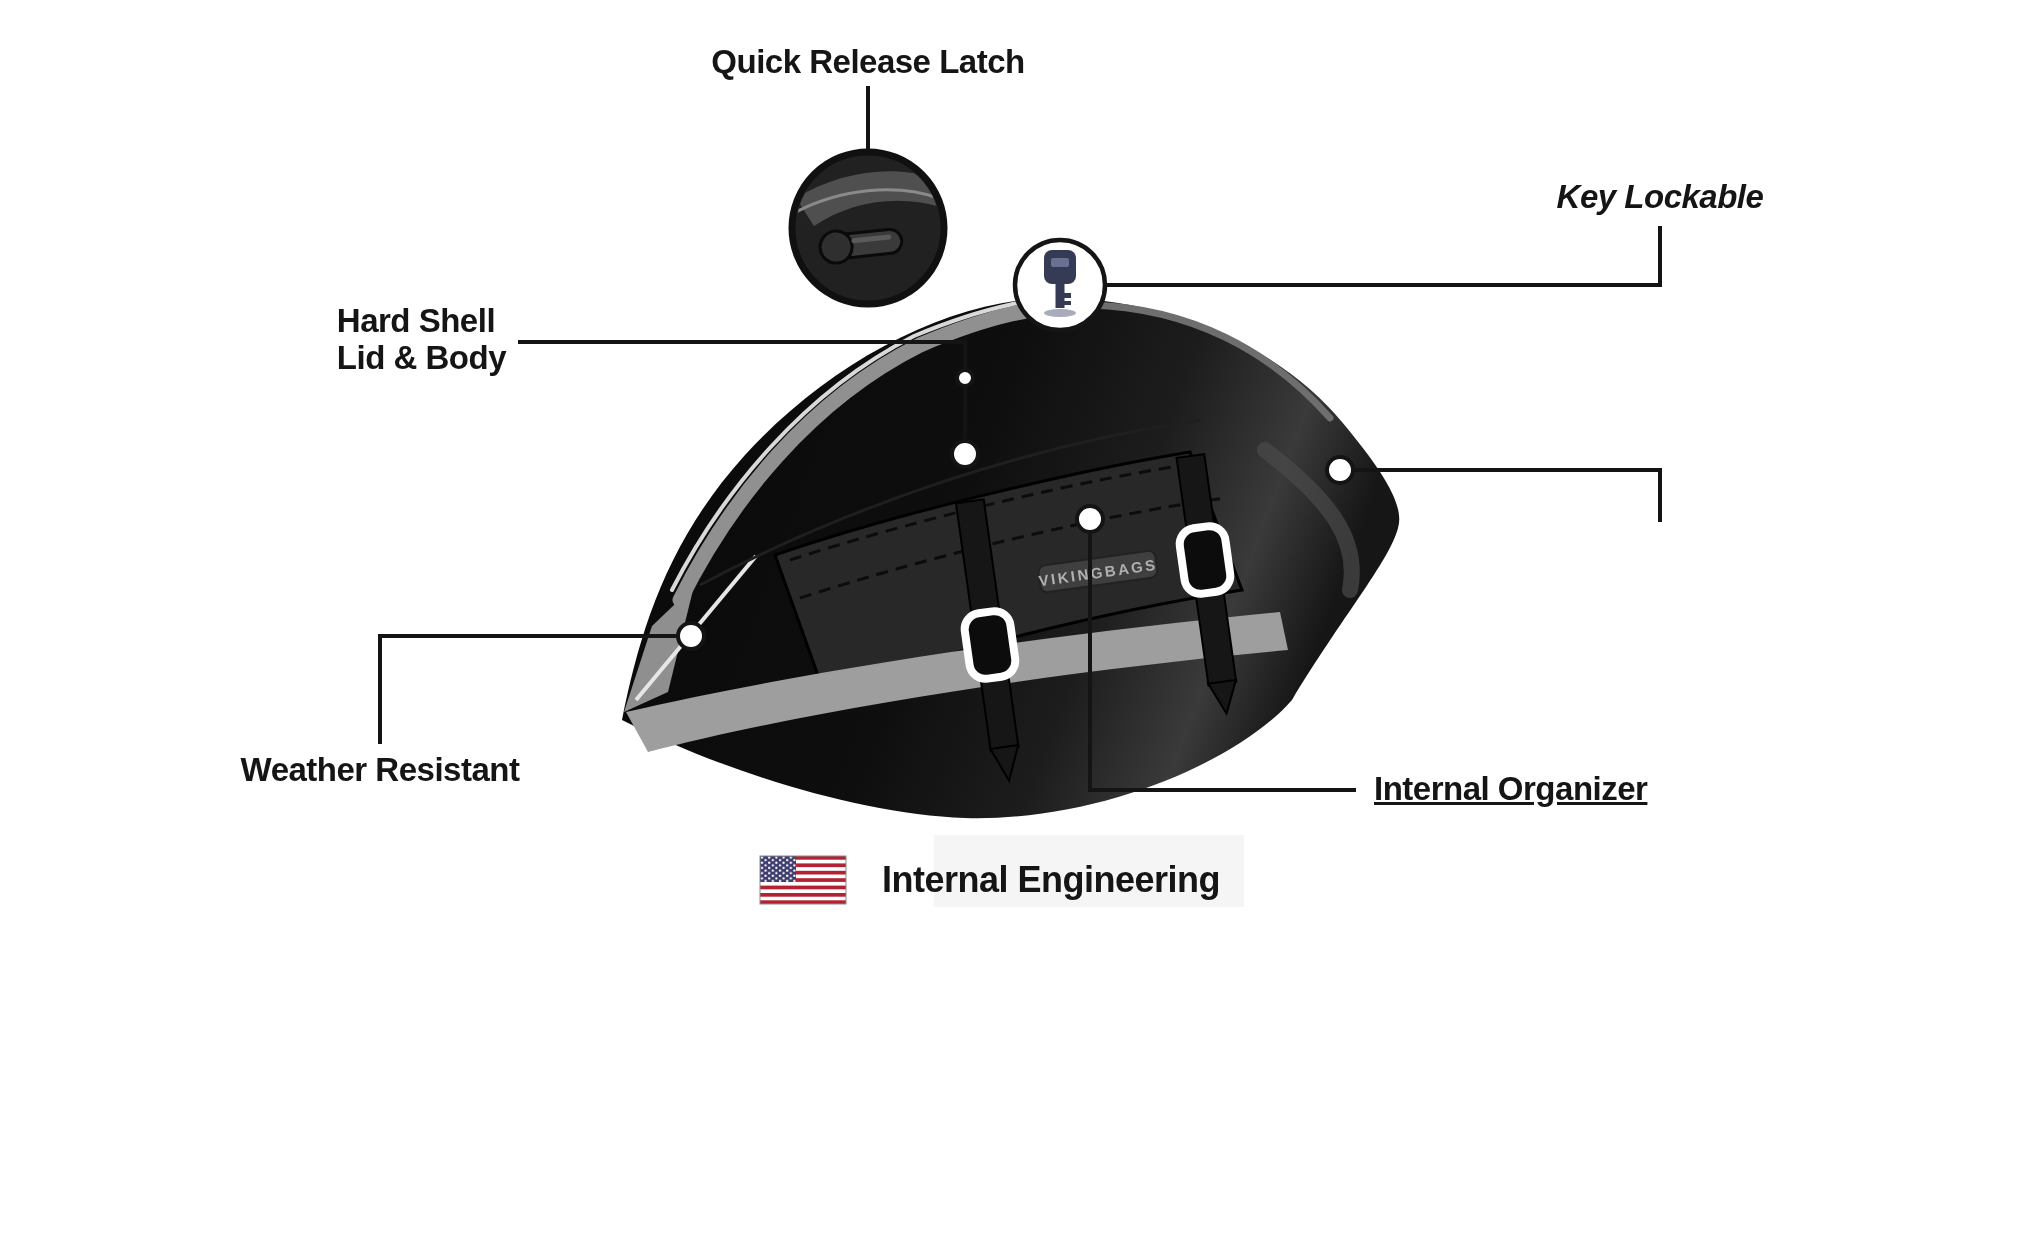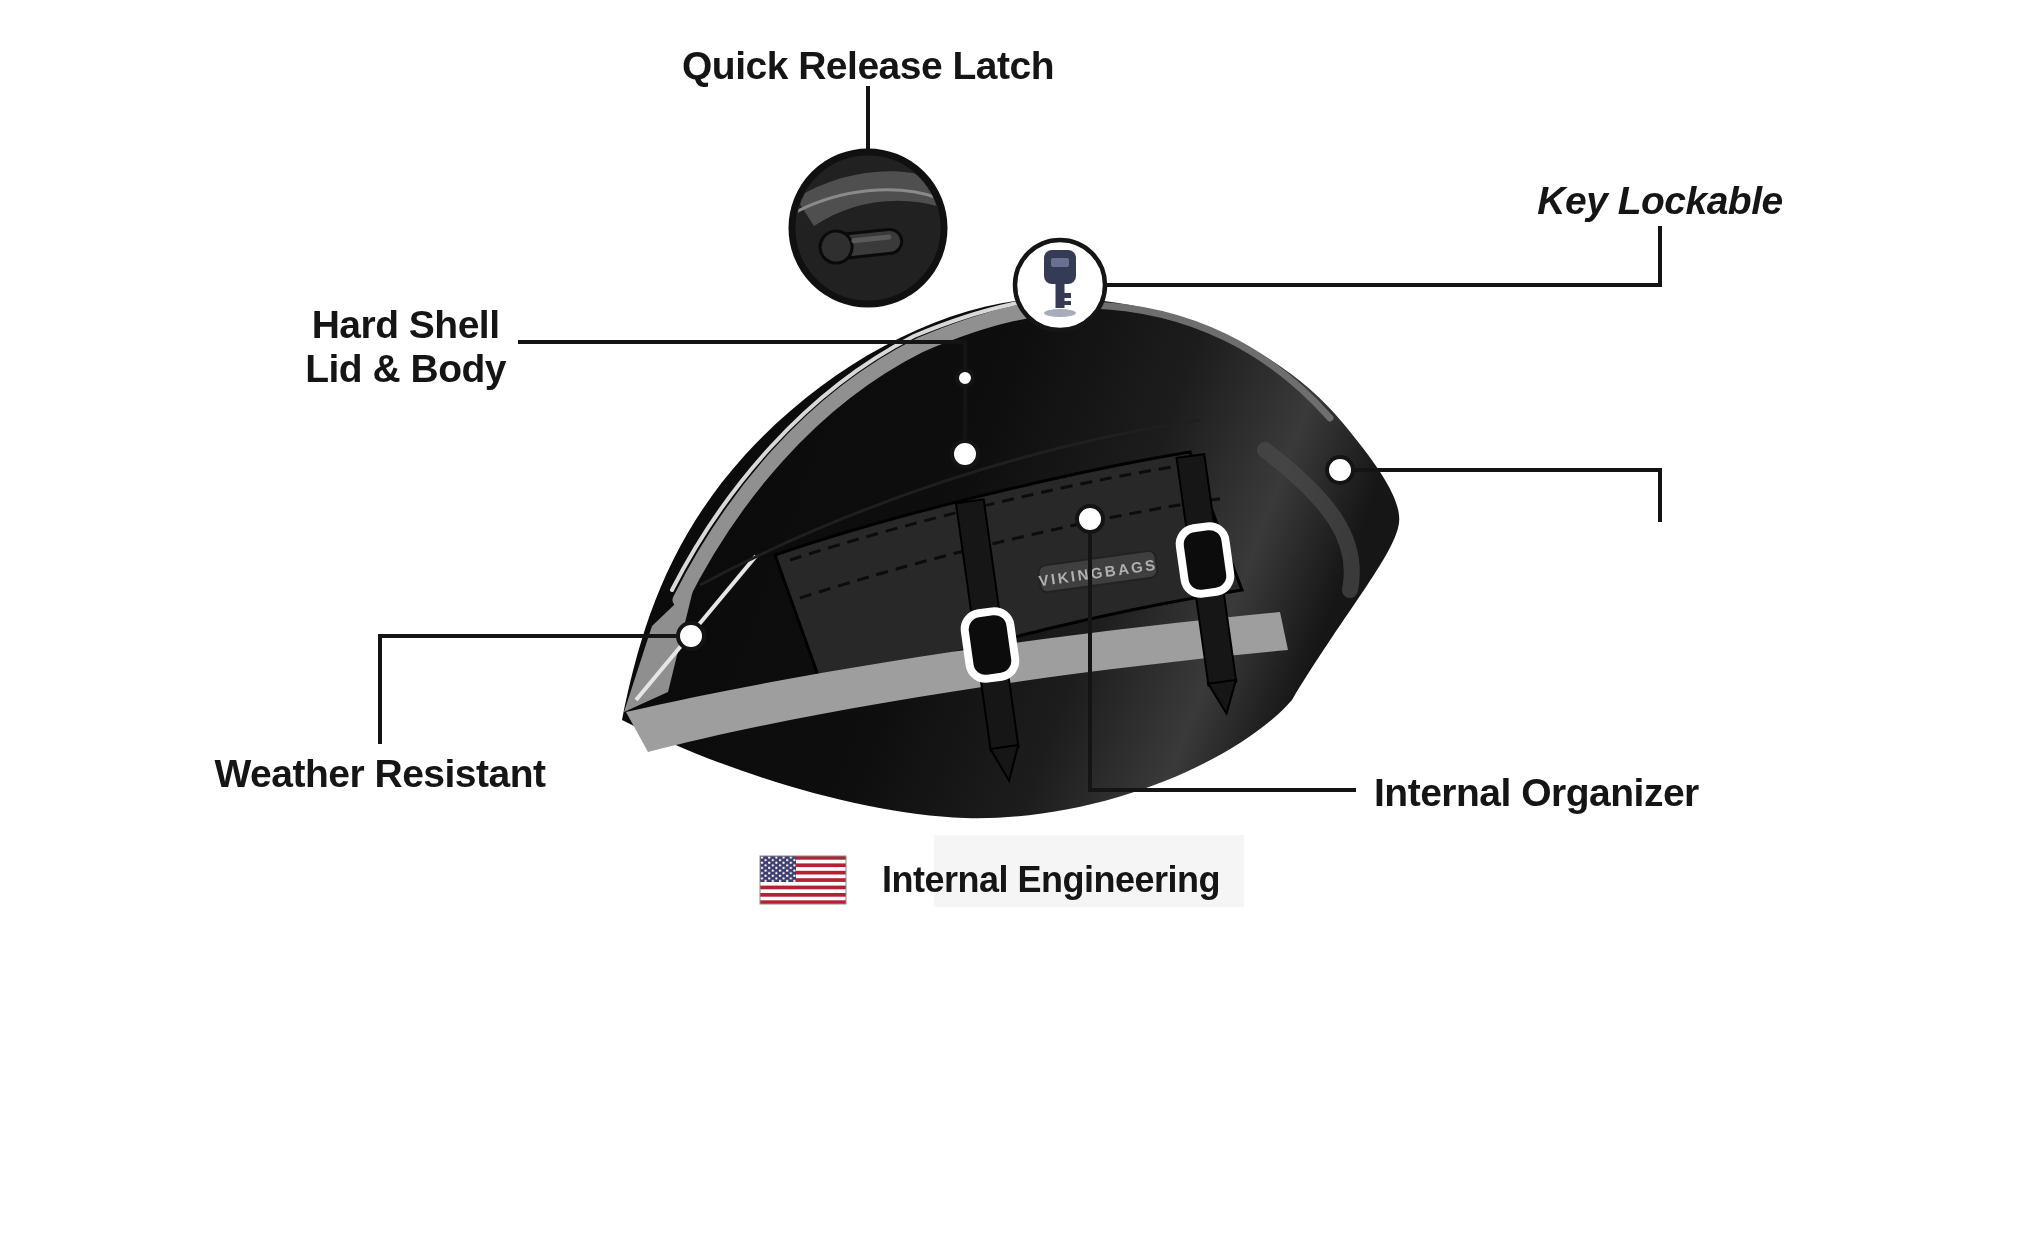--- a/index.html
+++ b/index.html
@@ -2,25 +2,25 @@
 <html style="--line: #141414; --label-text: #151515; --bag-dark: #0b0b0b; --stripe-gray: #909090; --band-gray: #9e9e9e; --panel-gray: #282828; --buckle-white: #ffffff; --key-navy: #353b54; --flag-red: #b22234; --flag-blue: #3c3b6e;"><head>
 <meta charset="utf-8">
 <style>
   html,body{margin:0;padding:0;background:#fff;}
   #stage{
     position:relative;width:2044px;height:1248px;background:#fff;
     font-family:"Liberation Sans",sans-serif;overflow:hidden;
   }
   svg.scene{position:absolute;left:0;top:0;}
   .callout-label{
-    position:absolute;font-weight:700;font-size:39px;color:var(--label-text,#151515);
+    position:absolute;font-weight:700;font-size:33px;color:var(--label-text,#151515);
     white-space:nowrap;letter-spacing:-0.5px;line-height:1.12;
   }
   .center-x{transform:translateX(-50%);}
-  .right-align{text-align:center;margin-left:28px;}
+  .right-align{text-align:left;margin-left:28px;}
   .footer-label{font-size:36px;}
   .connector{fill:none;stroke:var(--line,#141414);stroke-width:4;}
   .dot{fill:#ffffff;stroke:var(--line,#141414);stroke-width:4;}
 </style>
 </head>
 <body>
 
 <div id="stage">
 
   <svg class="scene" width="2044" height="1248" viewBox="0 0 2044 1248">
@@ -154,17 +154,17 @@
   <div class="callout-label center-x" style="left:1660px;top:179px;font-style:italic;">Key Lockable</div>
 
   <div class="callout-label right-align" style="right:1538px;top:303px;">
     <div>Hard Shell</div>
     <div>Lid &amp; Body</div>
   </div>
 
 
   <div class="callout-label center-x" style="left:380px;top:752px;text-align:right;">Weather Resistant</div>
 
-  <div class="callout-label" style="left:1374px;top:771px;">Internal Organizer</div>
+  <div class="callout-label" style="left:1374px;top:771px;text-decoration:underline;">Internal Organizer</div>
 
   <div class="callout-label footer-label" style="left:882px;top:860px;">Internal Engineering</div>
 
 </div>
 
 </body></html>

